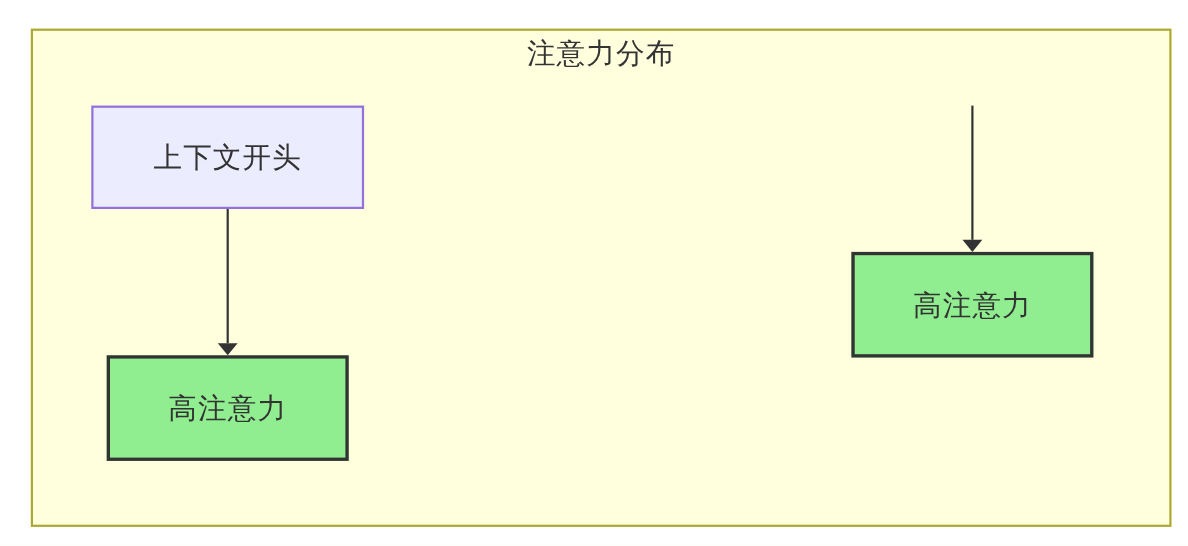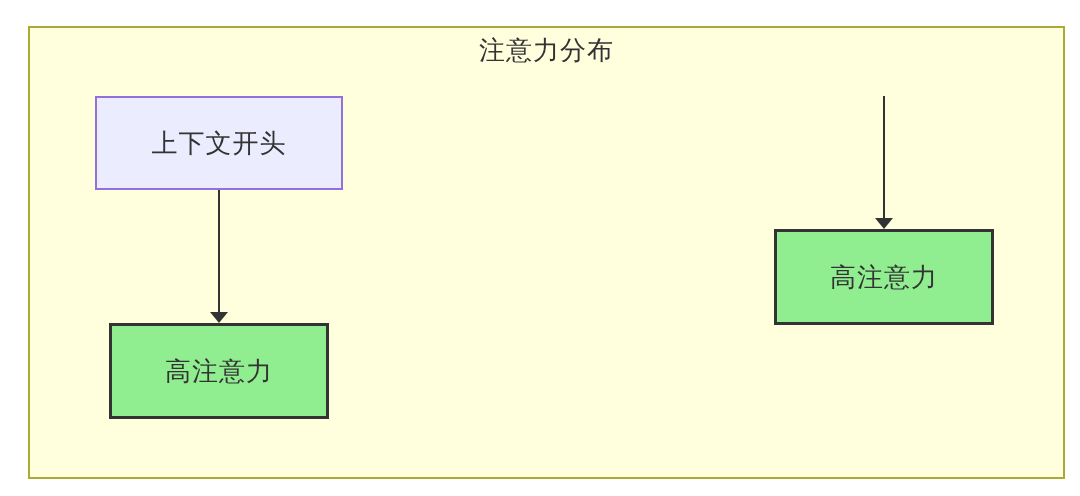--- a/index.html
+++ b/index.html
@@ -6,21 +6,21 @@
     --container-bg: #ffffde;
     --container-border: #aaaa33;
     --source-bg: #ececff;
     --source-border: #9370db;
     --high-bg: #90ee90;
     --low-bg: #ff8888;
     --node-border: #333333;
     --arrow: #333333;
     --text: #333333;
   }
-  * { margin: 0; padding: 0; box-sizing: border-box; }
+  * { margin: 0; padding: 0; box-sizing: border-box; font-family: Liberation Mono, monospace; }
   html, body {
     width: 1080px;
     height: 496px;
     background: #ffffff;
     font-family: "Liberation Sans", "DejaVu Sans", sans-serif;
     color: var(--text);
     overflow: hidden;
   }
   .canvas {
     position: relative;
@@ -49,21 +49,21 @@
   }
   .column {
     position: absolute;
     top: 68px;            
     width: 248px;
     height: 323px;
     display: flex;
     flex-direction: column;
     align-items: center;
   }
-  .col-0 { left: 65px; }   
+  .col-0 { left: 53px; }   
   .col-1 { left: 396px; }  
   .col-2 { left: 730px; }  
   .node {
     display: flex;
     align-items: center;
     justify-content: center;
     font-size: 26px;
     letter-spacing: 1px;
     color: var(--text);
     flex: none;

